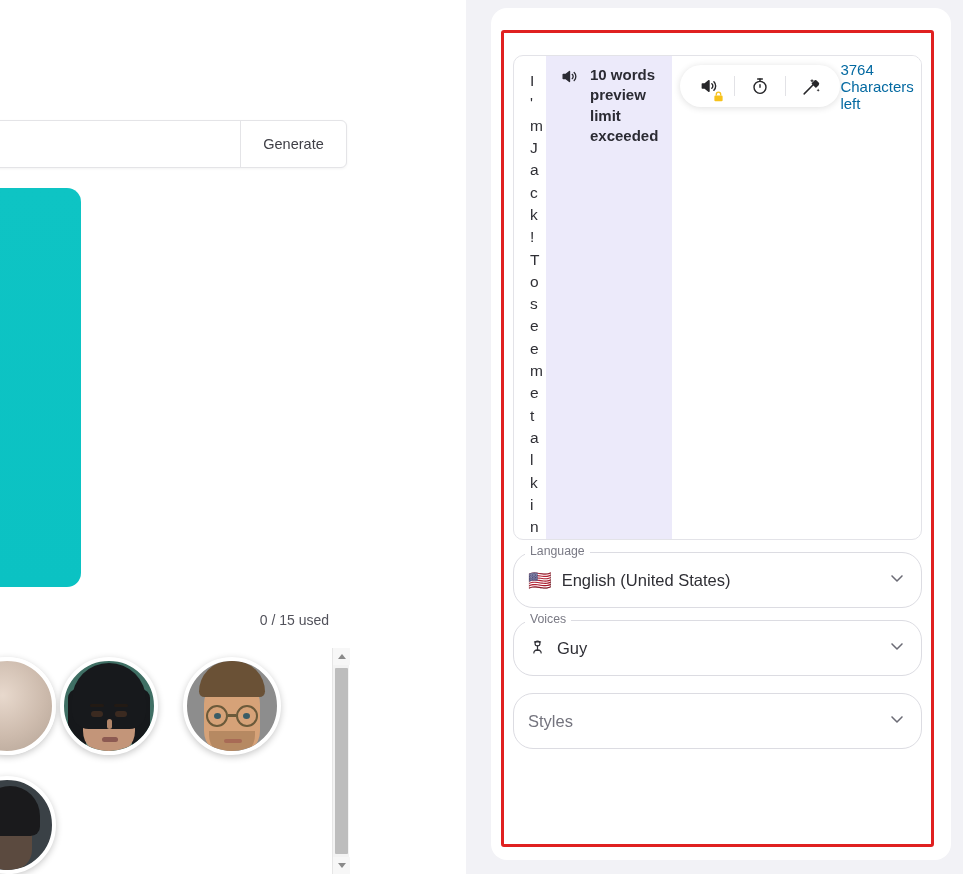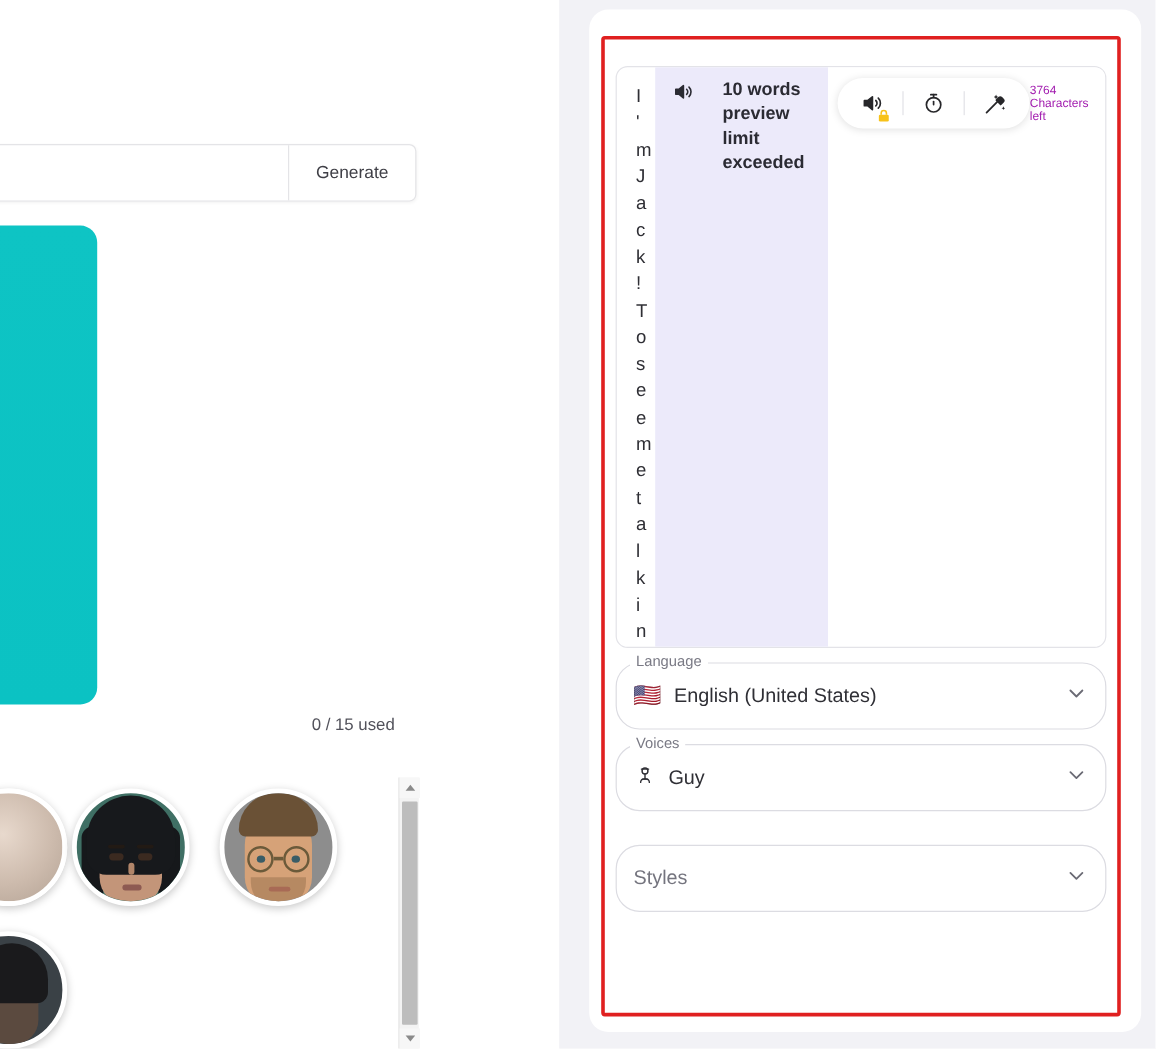--- a/index.html
+++ b/index.html
@@ -33,21 +33,21 @@
     font-family:"Liberation Sans", sans-serif;
   }
 
   .preview-card {
     position:absolute; left:-140px; top:188px; width:221px; height:399px;
     background: linear-gradient(180deg,#0ec4c4 0%, #0bc2c3 100%);
     border-radius: 14px; overflow:hidden;
   }
 
   .used-label {
-    position:absolute; right:137px; top:595px;
+    position:absolute; right:137px; top:612px;
     font-size: 14px; color:#52525b;
   }
 
   .avatar-strip { position:absolute; left:0; top:648px; width:330px; height:226px; }
   .avatar {
     position:absolute; border-radius:50%; border:4px solid #ffffff;
     box-shadow: 0 2px 7px rgba(0,0,0,0.22);
     overflow:hidden;
   }
   .av1 { left:-42px; top:9px; width:98px; height:98px; background:radial-gradient(circle at 45% 38%, #e8d9cd 0%, #cdbbad 55%, #b3a294 100%); }
@@ -140,21 +140,21 @@
     margin-top:11px; width:100%; height:485px;
     background:#ffffff; border:1px solid #e3e3e8; border-radius:10px;
     display:flex; flex-direction:row; overflow:hidden;
   }
   .script-text {
     padding:14px 16px 0 16px; font-size:15.5px; line-height:1.44;
     color:#2f2f35; flex:1; outline:none; overflow:hidden;
   }
   .notice {
     background:#eceafa; padding:9px 14px 10px 14px;
-    display:flex; gap:23px; align-items:flex-start;
+    display:flex; gap:11px; align-items:flex-start;
   }
   .notice-ico { padding-top:2px; flex-shrink:0; }
   .notice-title { font-size:15px; font-weight:700; color:#2b2b33; line-height:1.35; }
   .notice-sub { font-size:14.3px; color:#3f3f4a; line-height:1.45; margin-top:1px; }
   .notice-sub a { color:#4a44b8; text-decoration:underline; cursor:pointer; }
 
   .script-foot {
     height:60px; display:flex; align-items:center; justify-content:space-between;
     padding:0 14px 0 8px; background:#ffffff;
   }
@@ -165,37 +165,37 @@
     padding:0 4px;
   }
   .tool-btn {
     width:50px; height:42px; display:flex; align-items:center; justify-content:center;
     cursor:pointer; position:relative; background:transparent; border:none;
   }
   .tool-sep { width:1px; height:20px; background:#e2e2e6; }
   .lock-badge {
     position:absolute; right:10px; bottom:7px; width:11px; height:10px;
   }
-  .chars { font-size:10px; color:#a21caf; }
+  .chars { font-size:15px; color:#0369a1; }
 
   
   .field {
     position:relative; margin-top:12px; width:100%; height:56px;
     border:1px solid #dcdce2; border-radius:20px;
     display:flex; align-items:center; padding:0 14px; cursor:pointer; background:#fff;
   }
   .field-legend {
     position:absolute; left:11px; top:-8px; background:#ffffff;
     padding:0 5px; font-size:12.3px; color:#7a7a85; line-height:1;
   }
   .field-val { font-size:16.5px; color:#2f2f35; display:flex; align-items:center; gap:10px; }
   .field-val.placeholder { color:#74747e; }
   .flag { font-size:19px; line-height:1; }
   .caret { position:absolute; right:14px; top:50%; transform:translateY(-50%); }
-  .styles-field { margin-top:28px; }
+  .styles-field { margin-top:17px; }
 </style>
 </head>
 <body>
 
 <div class="screen">
 
   <div class="left-pane">
 
     <div class="gen-bar">
       <input class="gen-input" placeholder="reate" style="">

